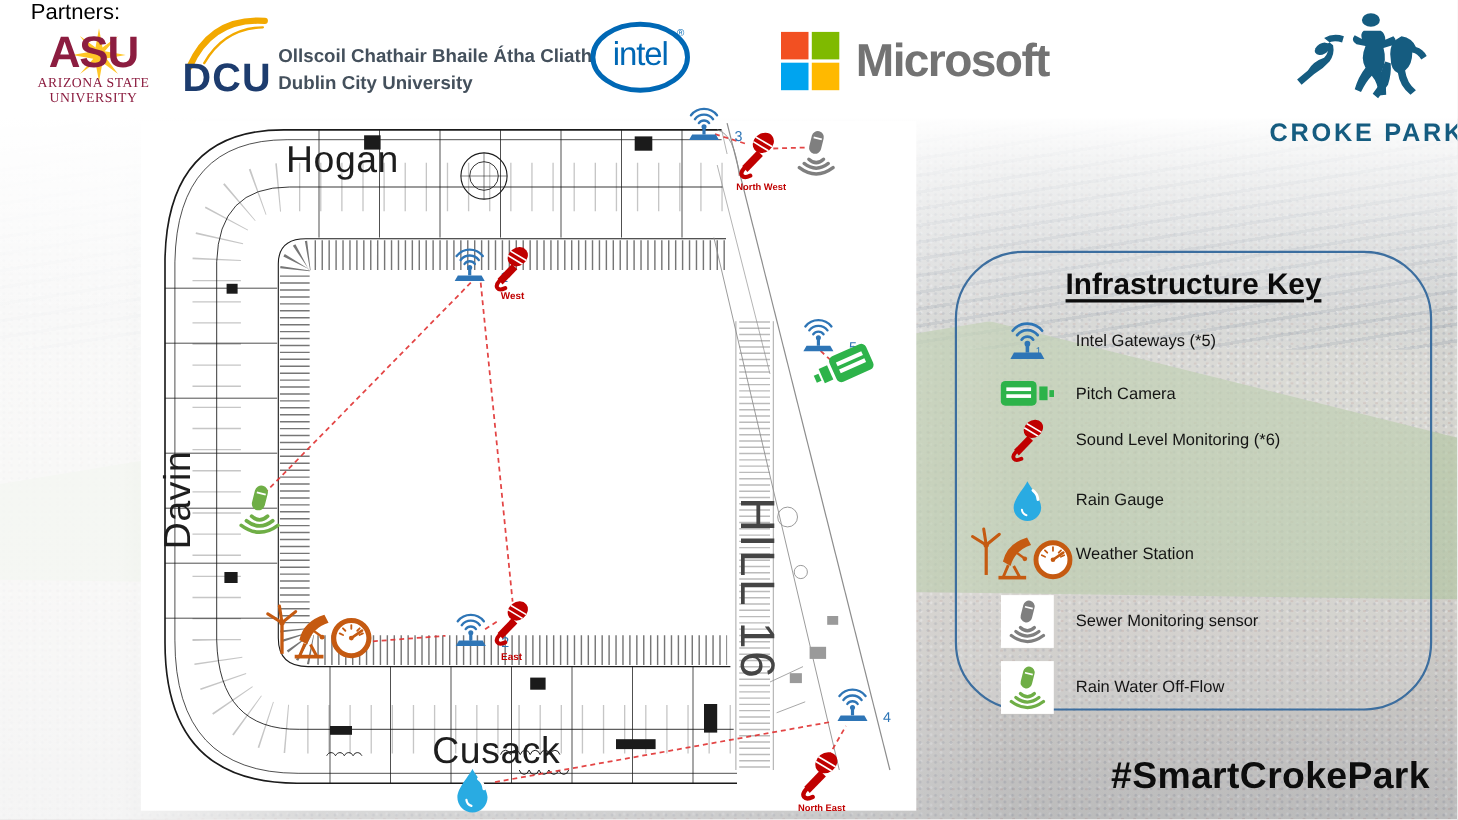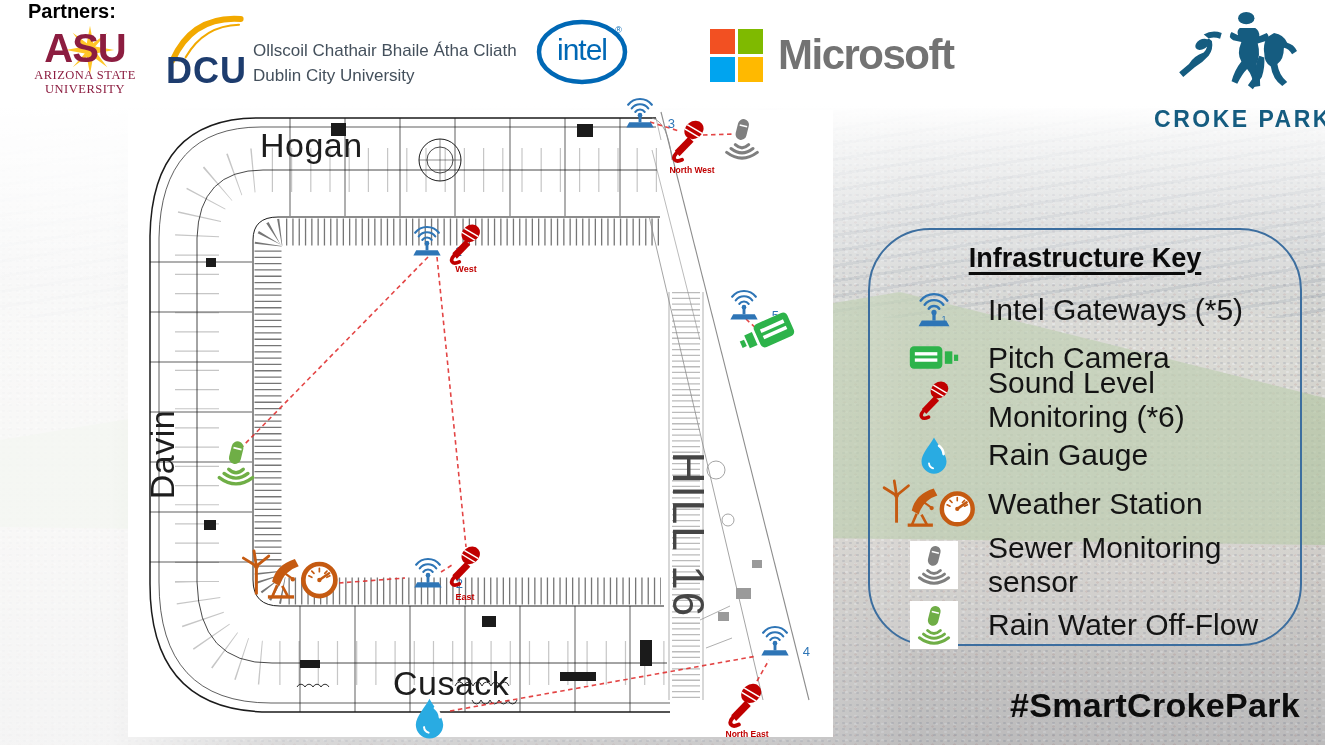--- a/index.html
+++ b/index.html
@@ -48,35 +48,35 @@
   
   .legend{left:868px;top:228px;width:430px;height:414px;border:2.2px solid #3C6E9F;
           border-radius:62px;background:rgba(255,255,255,.12);}
   .legend-title{position:absolute;left:0;top:13px;width:100%;text-align:center;
     font-size:27px;font-weight:bold;color:#0b0b0b;text-decoration:underline;
     text-decoration-thickness:2.5px;text-underline-offset:5px;}
   .legend-row{position:absolute;left:0;width:100%;height:46px;}
   .legend-ic{position:absolute;left:30px;width:68px;height:46px;display:flex;
              align-items:center;justify-content:center;}
   .legend-ic.wide{left:2px;width:112px;}
-  .legend-txt{position:absolute;left:118px;top:50%;transform:translateY(-50%);
-              font-size:30px;color:#141414;}
+  .legend-txt{position:absolute;left:108px;top:50%;transform:translateY(-50%);
+              font-size:15px;color:#141414;}
   .white-chip{background:#fff;padding:2px 3px;}
   .gw-legend-num{font-size:9px;color:#2E75B6;position:absolute;margin-left:20px;margin-top:18px;}
 
   
-  .partners-heading{left:28px;top:0;font-size:20px;font-weight:bold;color:#000;text-align:right;}
+  .partners-heading{left:28px;top:0;font-size:20px;font-weight:normal;color:#000;text-align:right;}
   .asu{left:26px;top:28px;width:118px;text-align:center;color:#8C1D40;}
   .asu-star{position:absolute;left:38px;top:-4px;width:52px;height:52px;color:#FFC627;z-index:0;}
   .asu-word{position:relative;z-index:1;font-size:40px;font-weight:800;letter-spacing:-1px;line-height:1;}
   .asu-line{position:relative;z-index:1;font-family:"Liberation Serif",serif;font-size:12.5px;
             letter-spacing:.5px;line-height:1.15;}
   .dcu-swoosh{left:162px;top:14px;width:94px;height:50px;color:#F2A900;}
   .dcu-word{left:166px;top:50px;font-size:36px;font-weight:bold;color:#1D3C6E;letter-spacing:1px;text-align:center;}
-  .dcu-names{left:253px;top:39px;font-size:17px;color:#44505C;line-height:1.45;font-weight:400;}
+  .dcu-names{left:253px;top:39px;font-size:17px;color:#44505C;line-height:1.45;font-weight:700;}
   .intel{left:536px;top:15px;width:92px;height:74px;color:#0068B5;}
   .intel svg{position:absolute;inset:0;}
   .intel-word{position:absolute;left:0;top:18px;width:100%;text-align:center;
               font-size:30px;font-weight:500;color:#0068B5;letter-spacing:-1px;}
   .intel-reg{position:absolute;right:6px;top:10px;font-size:9px;color:#0068B5;}
   .ms{left:710px;top:28px;height:54px;display:flex;align-items:center;}
   .ms-grid{width:52px;height:52px;display:grid;grid-template-columns:25px 25px;
            grid-template-rows:25px 25px;gap:2.5px;}
   .ms-sq{width:25px;height:25px;}
   .ms-word{margin-left:16px;font-size:42px;font-weight:600;color:#737373;letter-spacing:-1.5px;}

